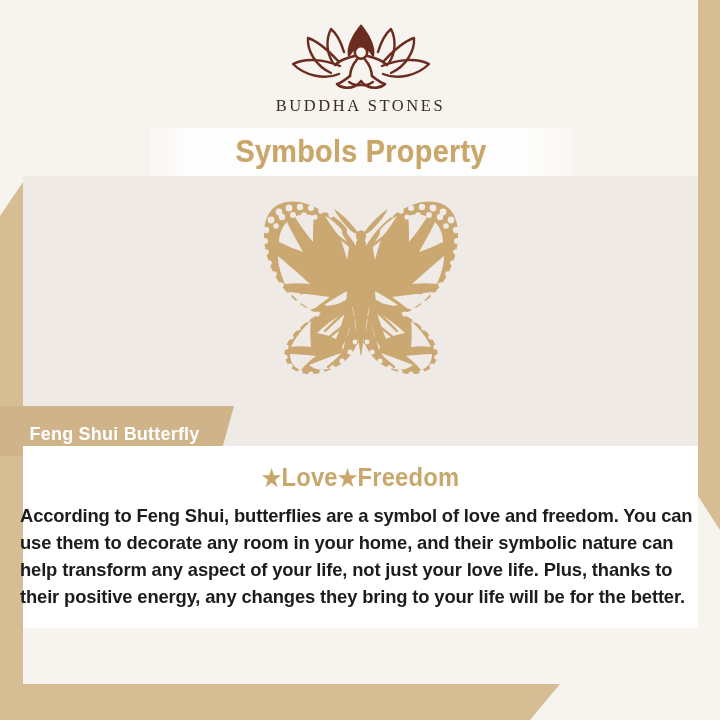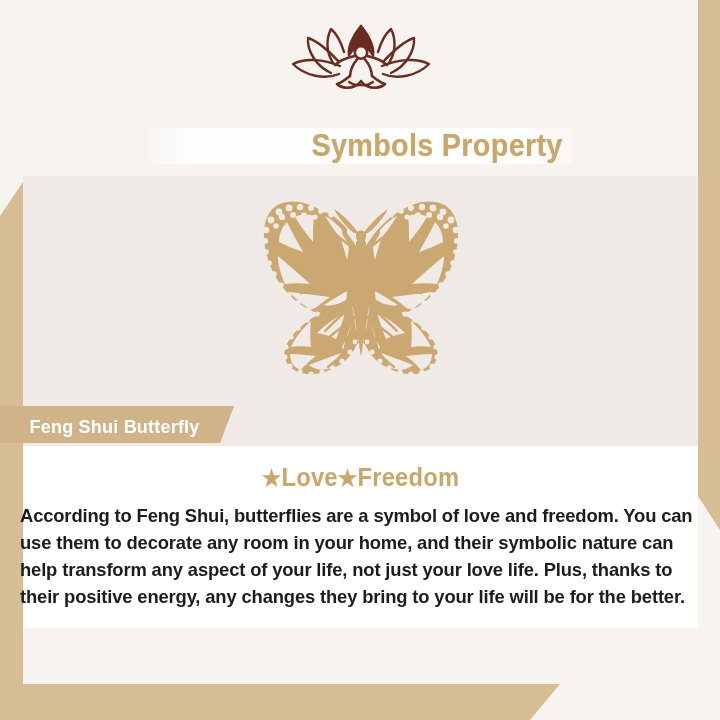--- a/index.html
+++ b/index.html
@@ -85,29 +85,29 @@
     color: #3a2b26;
     font-weight: 400;
   }
 
   
   .title-band {
     position: absolute;
     top: 128px;
     left: 150px;
     width: 422px;
-    height: 36px;
+    height: 48px;
     background: linear-gradient(90deg,
         rgba(255,255,255,0.25) 0%,
         rgba(255,255,255,0.92) 10%,
         rgba(255,255,255,0.95) 88%,
         rgba(255,255,255,0.30) 100%);
     display: flex;
     align-items: center;
-    justify-content: flex-end;
+    justify-content: center;
   }
   .title-text {
     font-family: "Liberation Sans Narrow", "Liberation Sans", sans-serif;
     font-weight: bold;
     font-size: 31px;
     color: #c9a76a;
     letter-spacing: 0.3px;
     transform: scaleX(0.93);
     text-shadow: 0 0 1px rgba(201,167,106,0.6);
   }
@@ -128,24 +128,23 @@
     width: 675px;
     text-align: center;
   }
 
   
   .badge {
     position: absolute;
     top: 406px;
     left: 0;
     height: 33px;
-    padding: 4px 30px 0 25px;
+    padding: 17px 30px 0 25px;
     background: #cfb389;
     display: flex;
-    align-items: center;
     clip-path: polygon(0 0, 100% 0, calc(100% - 14px) 100%, 0 100%);
   }
   .badge-text {
     font-family: "Liberation Sans Narrow", "Liberation Sans", sans-serif;
     font-weight: bold;
     font-size: 19px;
     color: #ffffff;
     letter-spacing: 0.2px;
     transform: scaleX(0.95);
     white-space: nowrap;
@@ -223,20 +222,21 @@
           <path d="M84.5 34 C93 36 100 39 104 43" stroke-width="2.6"></path>
 
           <path d="M74 37.5 C70 42 67.5 48 67 54" stroke-width="2.6"></path>
           <path d="M82 37.5 C86 42 88.5 48 89 54" stroke-width="2.6"></path>
 
           <path d="M67 54 C62 58 58 61 54 62 C58 66 66 67 72 64 C75 62.5 77 61 78 59
                    C79 61 81 62.5 84 64 C90 67 98 66 102 62 C98 61 94 58 89 54" stroke-width="2.6"></path>
           <path d="M66 60 C70 63 74 64 78 63 C82 64 86 63 90 60" stroke-width="2.2"></path>
         </g>
       </svg>
+      <div class="brand-name">BUDDHA STONES</div>
     </div>
   </div>
 
   <div class="title-band">
     <span class="title-text">Symbols Property</span>
   </div>
 
   <div class="panel">
     <div class="butterfly-wrap">
       <svg width="332" height="200" viewBox="0 0 332 200">

